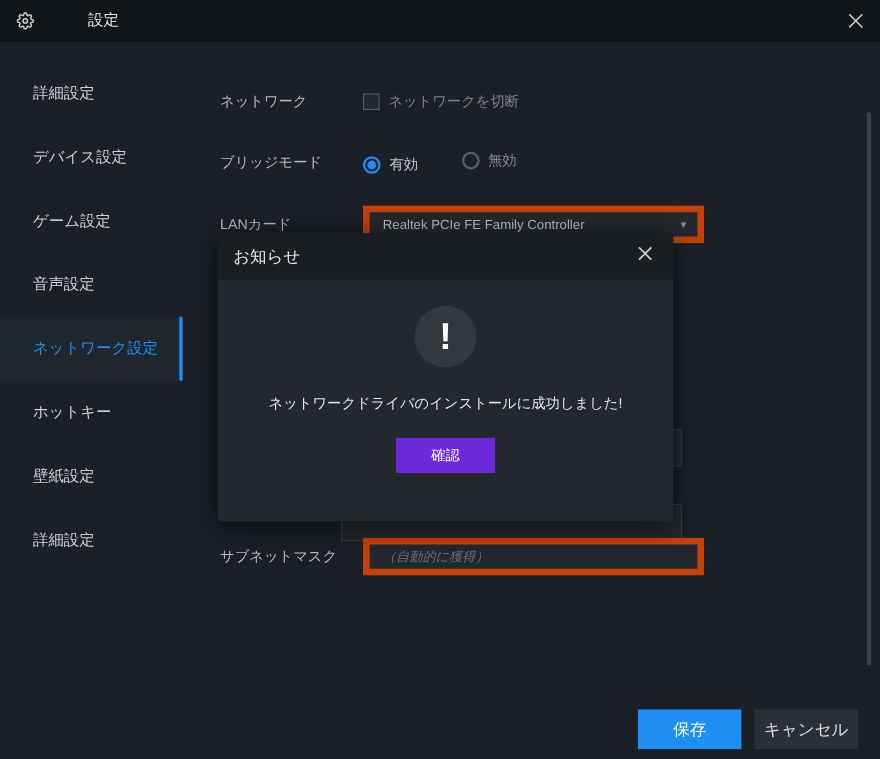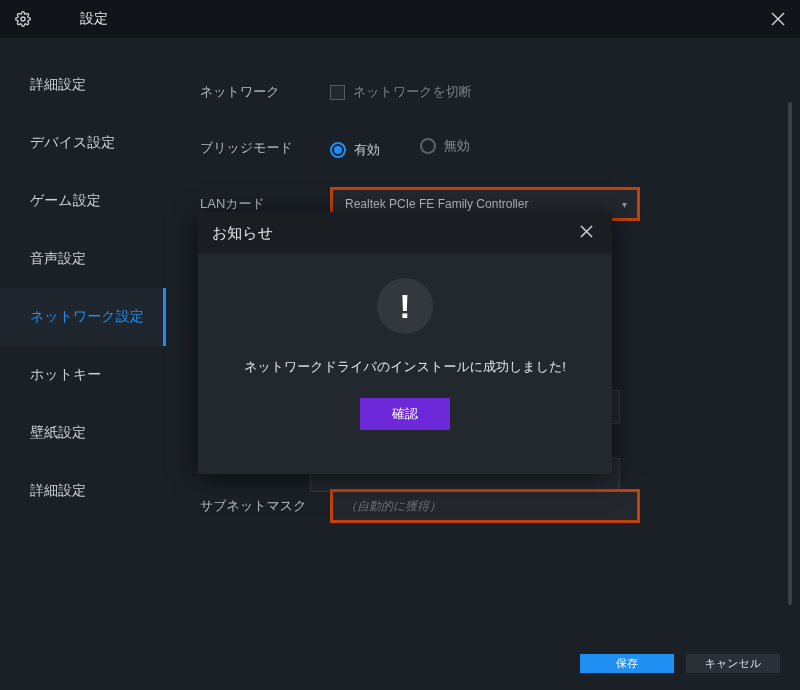--- a/index.html
+++ b/index.html
@@ -56,36 +56,36 @@
     width: 16px; height: 16px; border-radius: 50%; border: 2px solid #59616a; margin-right: 8px;
     display: inline-flex; align-items: center; justify-content: center;
   }
   .radio.selected .outer { border-color: #1f8ff3; }
   .radio.selected .inner { width: 8px; height: 8px; background: #1f8ff3; border-radius: 50%; }
   .radio .text { color: #c3c8cf; }
   .radio:not(.selected) .text { color: #878d94; }
 
   
   .select, .tinput {
-    width: 310px; height: 34px; background: #23272e; border: 3px solid #c2410c;
+    width: 310px; height: 34px; background: #23272e; border: 6px solid #c2410c;
     display: flex; align-items: center; padding: 0 12px; color: #b7bcc4; font-size: 12px;
     position: relative;
   }
   .select .chev { position: absolute; right: 10px; top: 50%; transform: translateY(-50%); color: #8a8f96; font-size: 10px; }
   .tinput { color: #6c7178; font-style: italic; } 
 
   
   .bottombar {
     height: 55px; background: #1b2027; display: flex; align-items: center;
     justify-content: flex-end; padding-right: 20px; gap: 12px;
     border-top: 1px solid #1b2027;
   }
   .btn {
-    min-width: 94px; height: 19px; display: inline-flex; align-items: center; justify-content: center;
-    font-size: 11px; cursor: pointer;
+    min-width: 94px; height: 36px; display: inline-flex; align-items: center; justify-content: center;
+    font-size: 15px; cursor: pointer;
   }
   .btn.primary { background: #1f8ff3; color: #fff; }
   .btn.default { background: #2a3038; color: #dfe3e8; }
 
   
   .modal {
     position: absolute; left: 198px; top: 212px; width: 414px; height: 262px;
     background: #23272e; box-shadow: 0 4px 24px rgba(0,0,0,0.6);
   }
   .modal-header {

